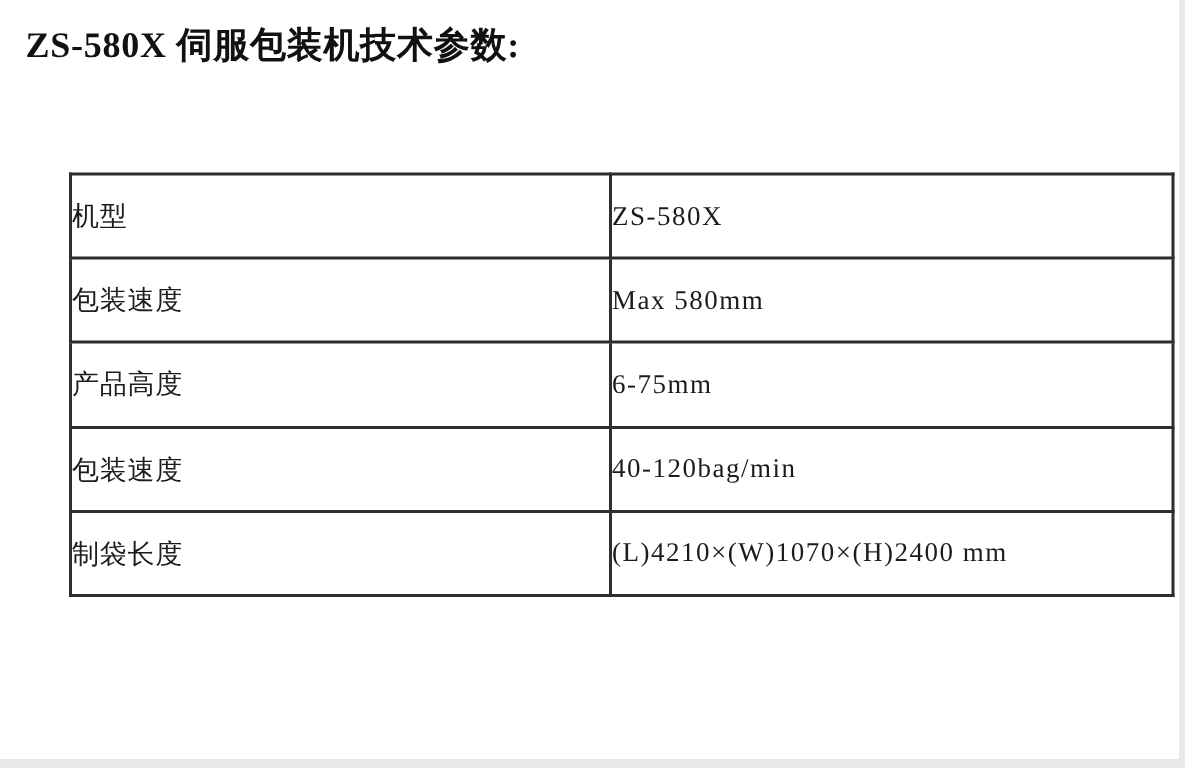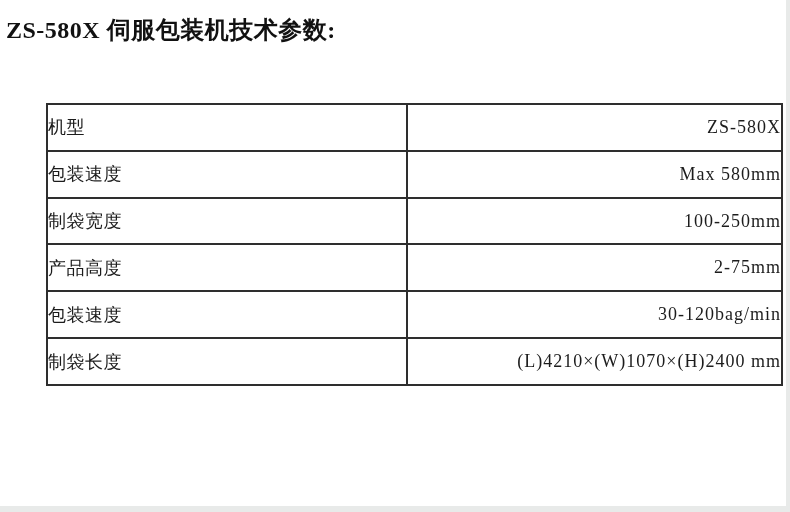--- a/index.html
+++ b/index.html
@@ -9,54 +9,54 @@
   body {
     position: relative;
     width: 790px;
     height: 512px;
     overflow: hidden;
     background: var(--bg, #ffffff);
     font-family: "Liberation Serif", "DejaVu Serif", serif;
   }
   .page-title {
     position: absolute;
-    left: 6px;
+    left: 17px;
     top: 14px;
     margin: 0;
     font-size: 24px;
     font-weight: bold;
     color: var(--title, #111111);
     letter-spacing: 0.5px;
     white-space: nowrap;
   }
   table.spec-table {
     position: absolute;
     left: 46px;
-    top: 103px;
+    top: 115px;
     width: 737px;
     height: 283px;
     border-collapse: collapse;
     table-layout: fixed;
   }
   table.spec-table td {
     border: 2px solid var(--border, #2e2e2e);
     font-size: 18px;
     color: var(--text, #1c1c1c);
     padding: 0;
     overflow: hidden;
     white-space: nowrap;
   }
   td.label {
     width: 358px;
     text-align: left;
     padding-left: 16px;
     letter-spacing: 0.5px;
   }
   td.value {
-    text-align: right;
+    text-align: left;
     letter-spacing: 1px;
   }
   .edge-strip-right {
     position: absolute;
     top: 0;
     right: 0;
     width: 4px;
     height: 512px;
     background: var(--strip, #e8eae9);
   }
@@ -78,30 +78,26 @@
   <tbody>
       <tr>
         <td class="label">机型</td>
         <td class="value">ZS-580X</td>
       </tr>
       <tr>
         <td class="label">包装速度</td>
         <td class="value">Max 580mm</td>
       </tr>
       <tr>
-        <td class="label">制袋宽度</td>
-        <td class="value">100-250mm</td>
-      </tr>
-      <tr>
         <td class="label">产品高度</td>
-        <td class="value">2-75mm</td>
+        <td class="value">6-75mm</td>
       </tr>
       <tr>
         <td class="label">包装速度</td>
-        <td class="value">30-120bag/min</td>
+        <td class="value">40-120bag/min</td>
       </tr>
       <tr>
         <td class="label">制袋长度</td>
         <td class="value">(L)4210×(W)1070×(H)2400 mm</td>
       </tr>
     </tbody>
 </table>
 
 <div class="edge-strip-right"></div>
 <div class="edge-strip-bottom"></div>

